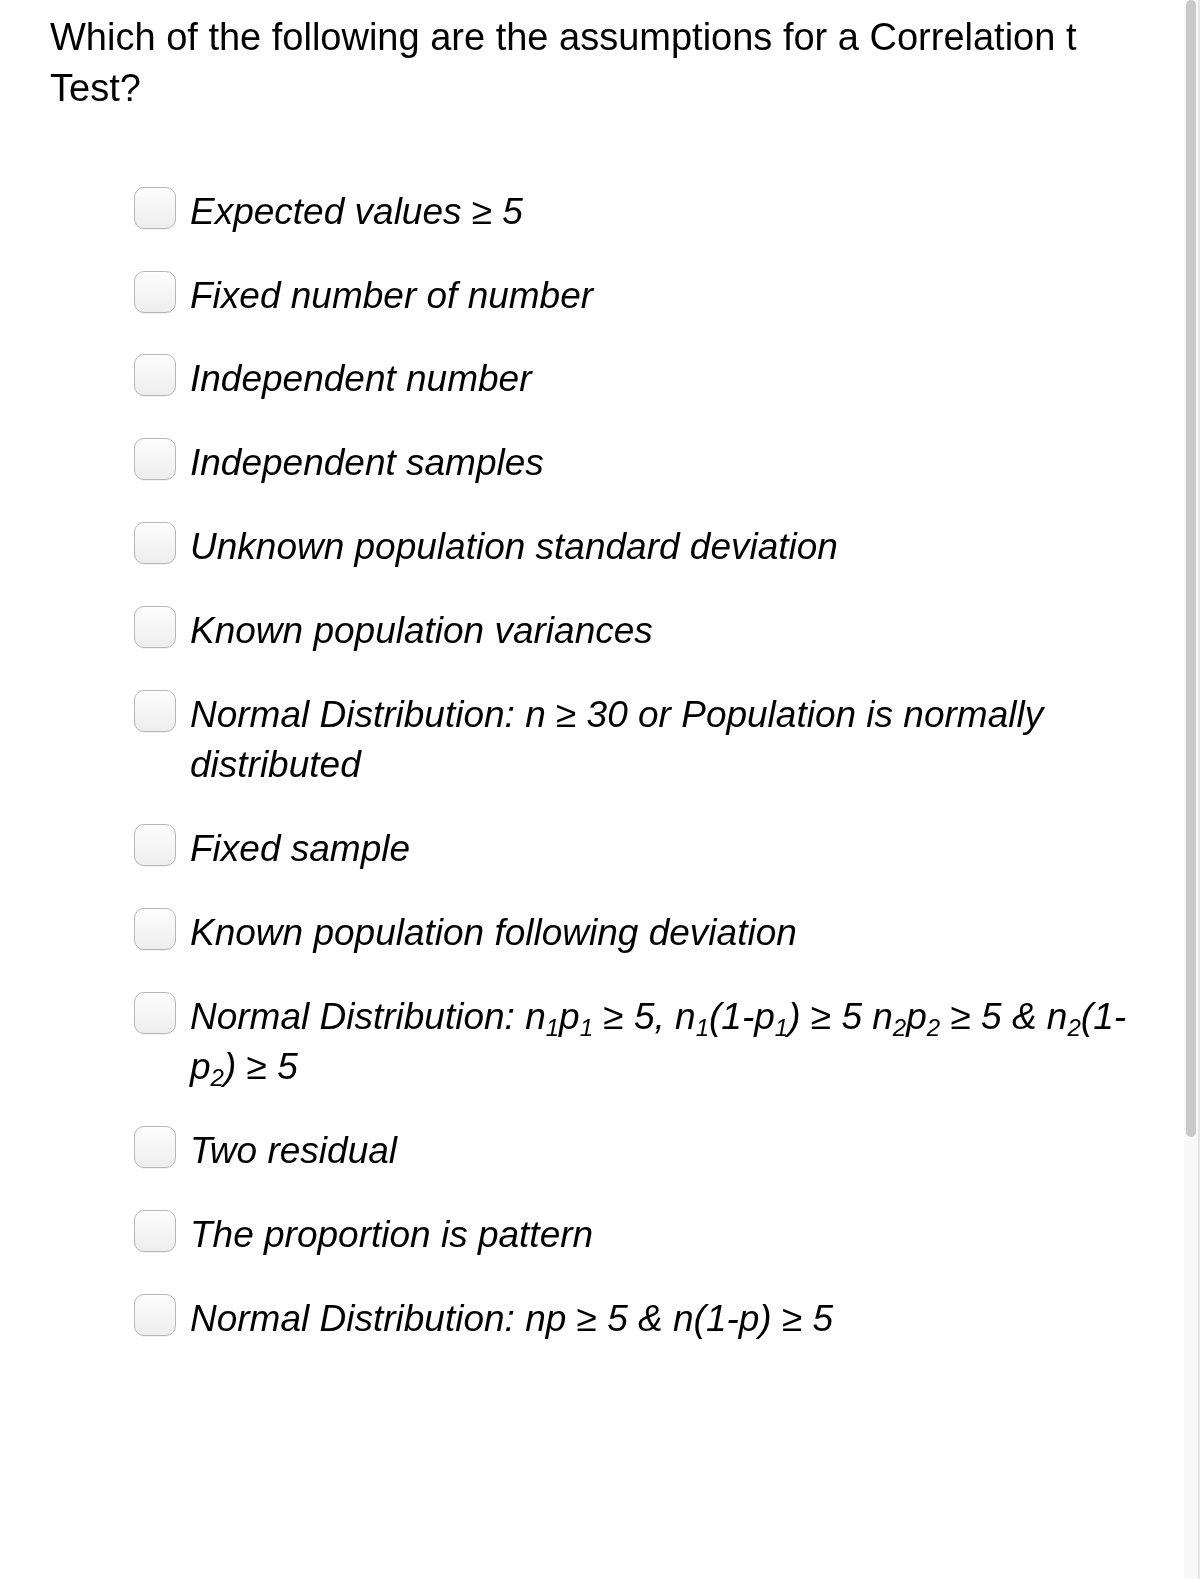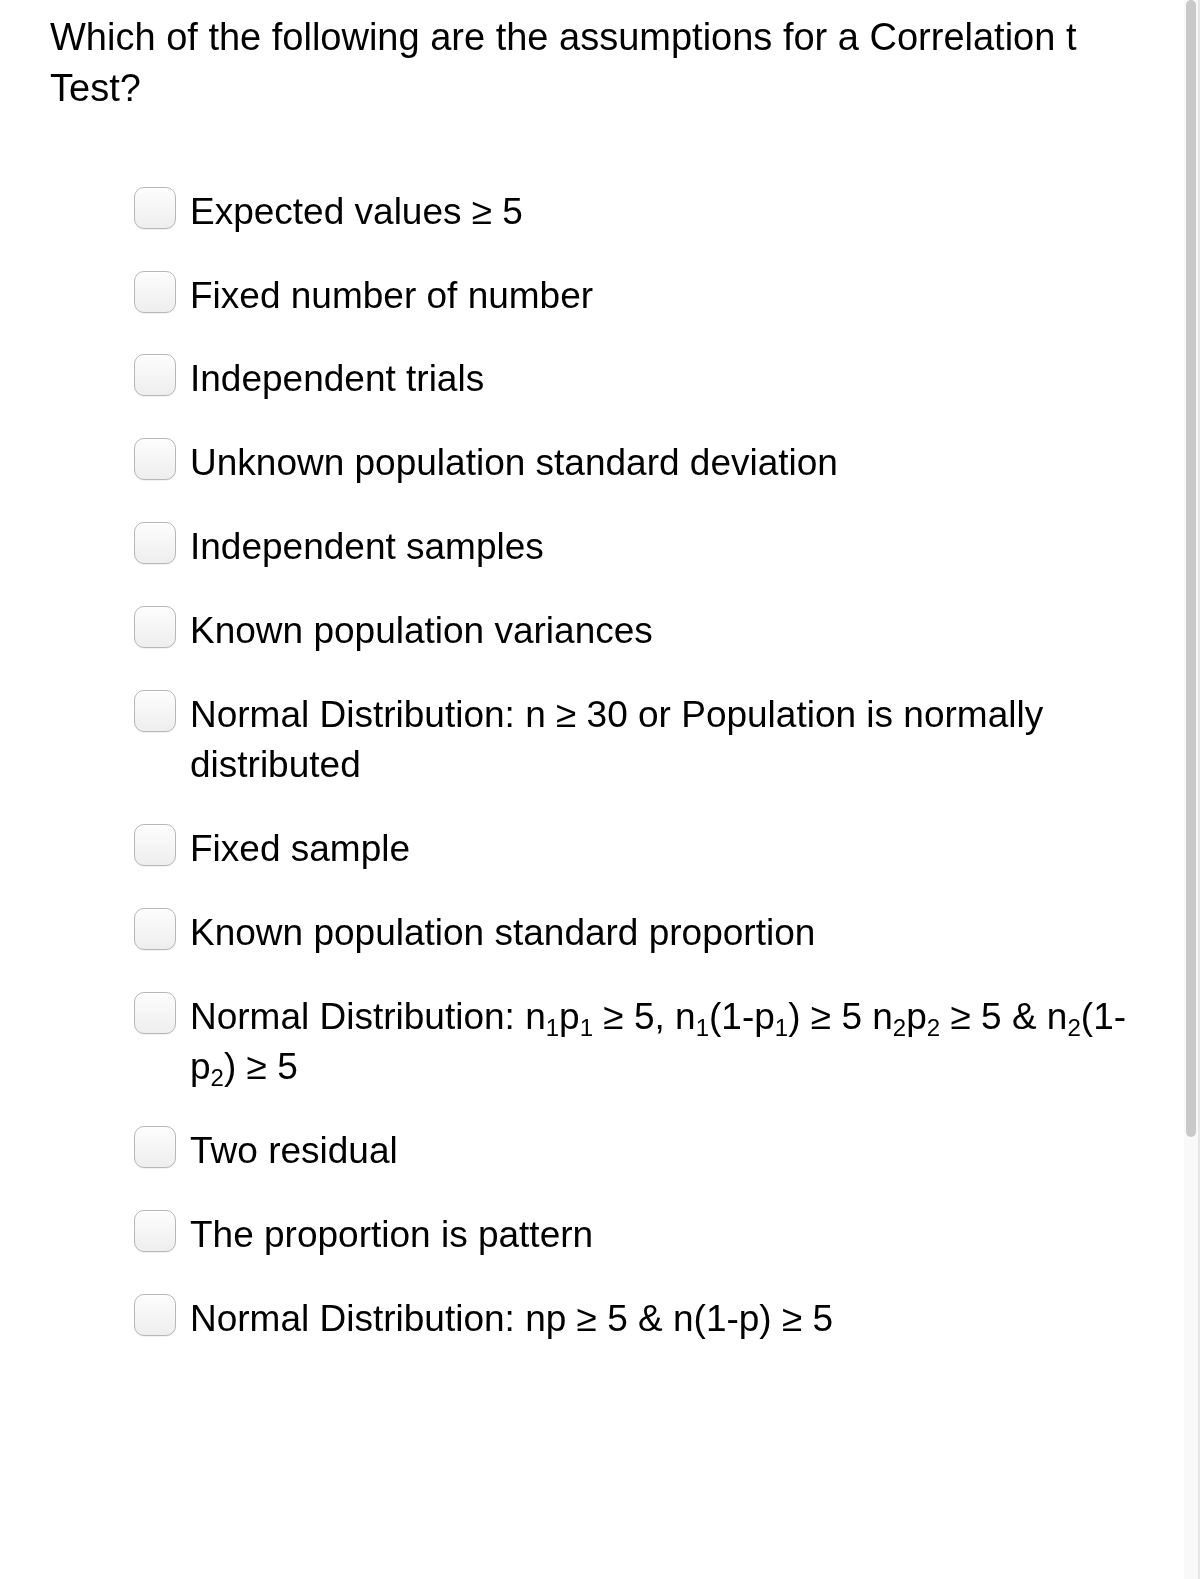--- a/index.html
+++ b/index.html
@@ -59,20 +59,21 @@
     -webkit-appearance: none;
     background: linear-gradient(180deg, #fdfdfd 0%, #eeeeee 100%);
     border: 1px solid #b7b7b7;
     box-shadow: inset 0 1px 0 rgba(255,255,255,0.8), 0 1px 0 rgba(0,0,0,0.05);
     cursor: pointer;
   }
   .opt-label {
     font-size: 37px;
     line-height: 1.35;
     padding-top: 2px;
+    font-style: italic;
   }
   sub {
     font-size: 0.65em;
     line-height: 0;
     vertical-align: baseline;
     position: relative;
     bottom: -0.3em;
   }
 </style>
 </head>
@@ -91,45 +92,45 @@
   <div class="option">
         <input type="checkbox" class="cb" style="">
         <span class="opt-label">Expected values ≥ 5</span>
       </div>
       <div class="option">
         <input type="checkbox" class="cb" style="">
         <span class="opt-label">Fixed number of number</span>
       </div>
       <div class="option">
         <input type="checkbox" class="cb" style="">
-        <span class="opt-label">Independent trials</span>
+        <span class="opt-label">Independent number</span>
+      </div>
+      <div class="option">
+        <input type="checkbox" class="cb" style="">
+        <span class="opt-label">Independent samples</span>
       </div>
       <div class="option">
         <input type="checkbox" class="cb" style="">
         <span class="opt-label">Unknown population standard deviation</span>
-      </div>
-      <div class="option">
-        <input type="checkbox" class="cb" style="">
-        <span class="opt-label">Independent samples</span>
       </div>
       <div class="option">
         <input type="checkbox" class="cb" style="">
         <span class="opt-label">Known population variances</span>
       </div>
       <div class="option">
         <input type="checkbox" class="cb" style="">
         <span class="opt-label">Normal Distribution: n ≥ 30 or Population is normally distributed</span>
       </div>
       <div class="option">
         <input type="checkbox" class="cb" style="">
         <span class="opt-label">Fixed sample</span>
       </div>
       <div class="option">
         <input type="checkbox" class="cb" style="">
-        <span class="opt-label">Known population standard proportion</span>
+        <span class="opt-label">Known population following deviation</span>
       </div>
       <div class="option">
         <input type="checkbox" class="cb" style="">
         <span class="opt-label">Normal Distribution: n<sub>1</sub>p<sub>1</sub> ≥ 5, n<sub>1</sub>(1-p<sub>1</sub>) ≥ 5 n<sub>2</sub>p<sub>2</sub> ≥ 5 &amp; n<sub>2</sub>(1-p<sub>2</sub>) ≥ 5</span>
       </div>
       <div class="option">
         <input type="checkbox" class="cb" style="">
         <span class="opt-label">Two residual</span>
       </div>
       <div class="option">

